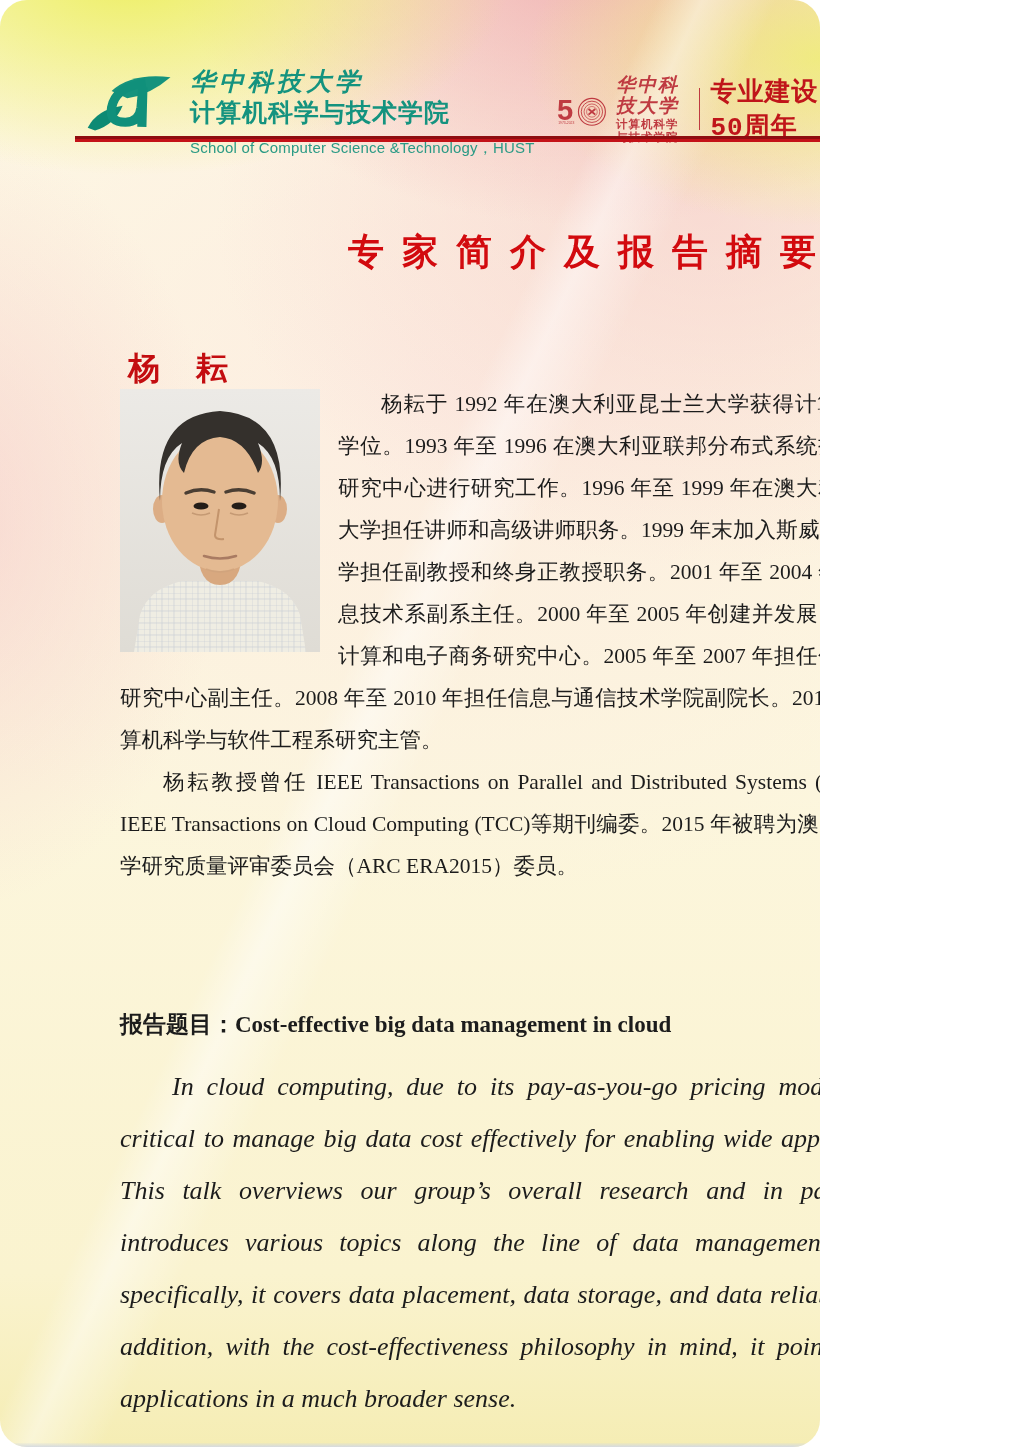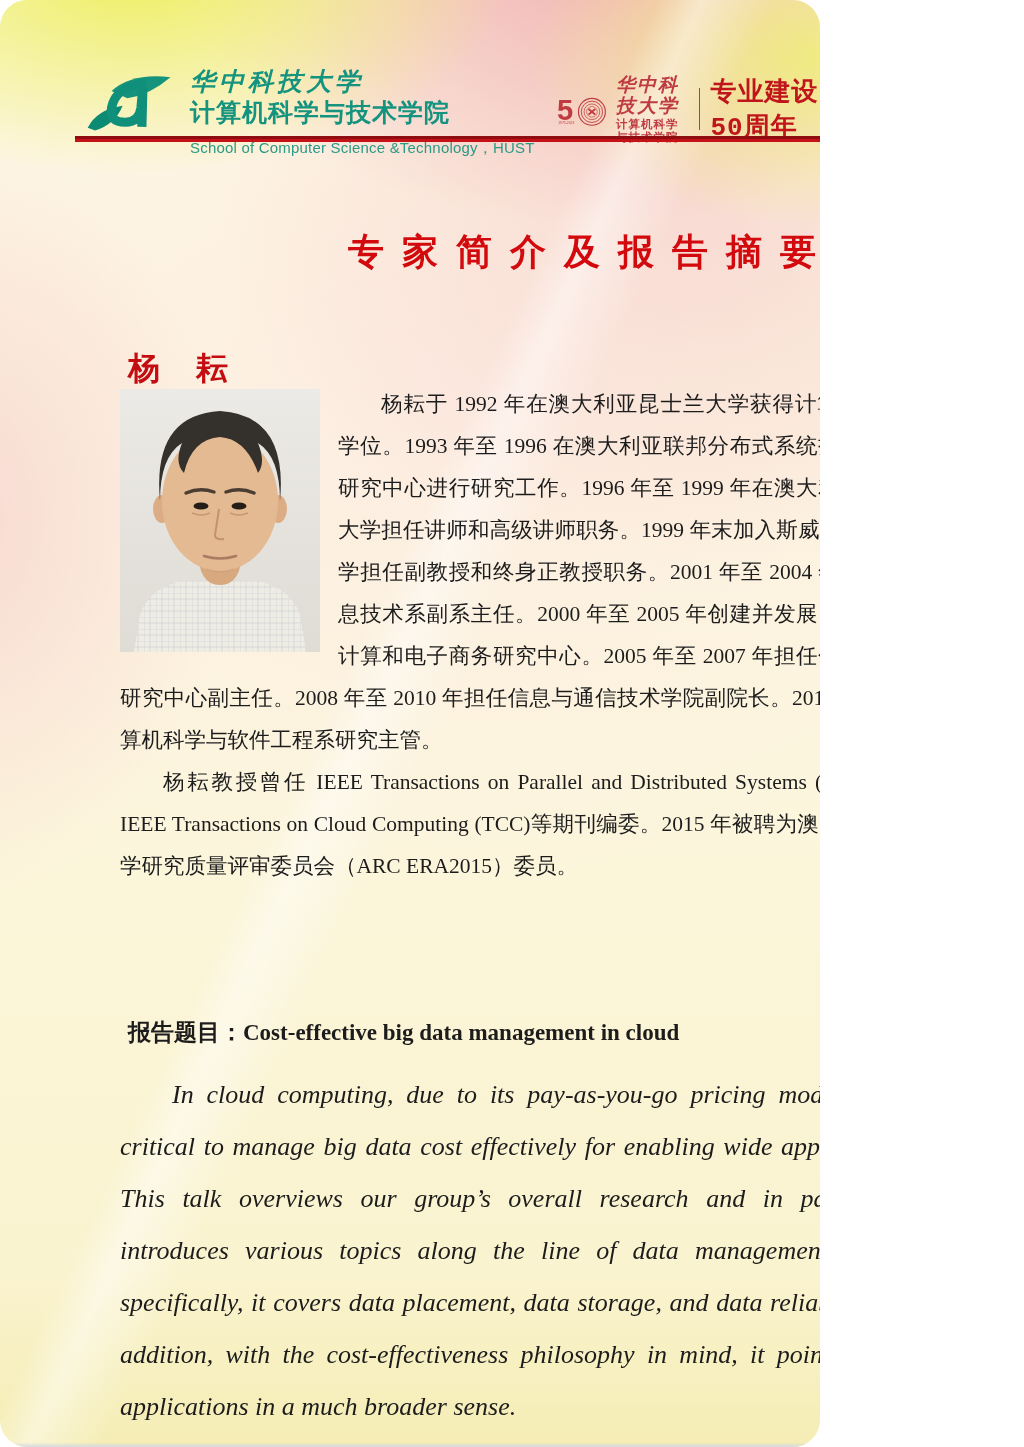--- a/index.html
+++ b/index.html
@@ -51,21 +51,21 @@
   .speaker-name{position:absolute;left:120px;top:339px;margin:8px;
     font-family:"Liberation Sans","DejaVu Sans",sans-serif;font-weight:bold;
     font-size:32px;color:#c30d10;letter-spacing:2px;}
   
   .bio{position:absolute;left:120px;top:383px;width:786px;height:616px;overflow:hidden;
     font-size:21.5px;line-height:42px;text-align:justify;}
   .bio p{margin:0;text-indent:2em;}
   .photo{float:left;width:200px;height:263px;margin:6px 18px 8px 0;display:block;}
   
   .report{position:absolute;left:120px;top:1002px;width:786px;}
-  .report-line{margin:8px;font-size:23px;line-height:45px;font-weight:bold;}
+  .report-line{margin:0;font-size:23px;line-height:45px;font-weight:bold;}
   .report-label{font-weight:bold;}
   .abstract{margin:14px 0 0 0;font-size:26px;line-height:52px;
     text-align:justify;text-indent:2em;font-style:italic;}
   
   .pageno{position:absolute;left:836px;top:1320px;font-size:23px;color:#2b2b2b;letter-spacing:2px;}
 </style>
 </head>
 <body>
 
 <div class="page">

